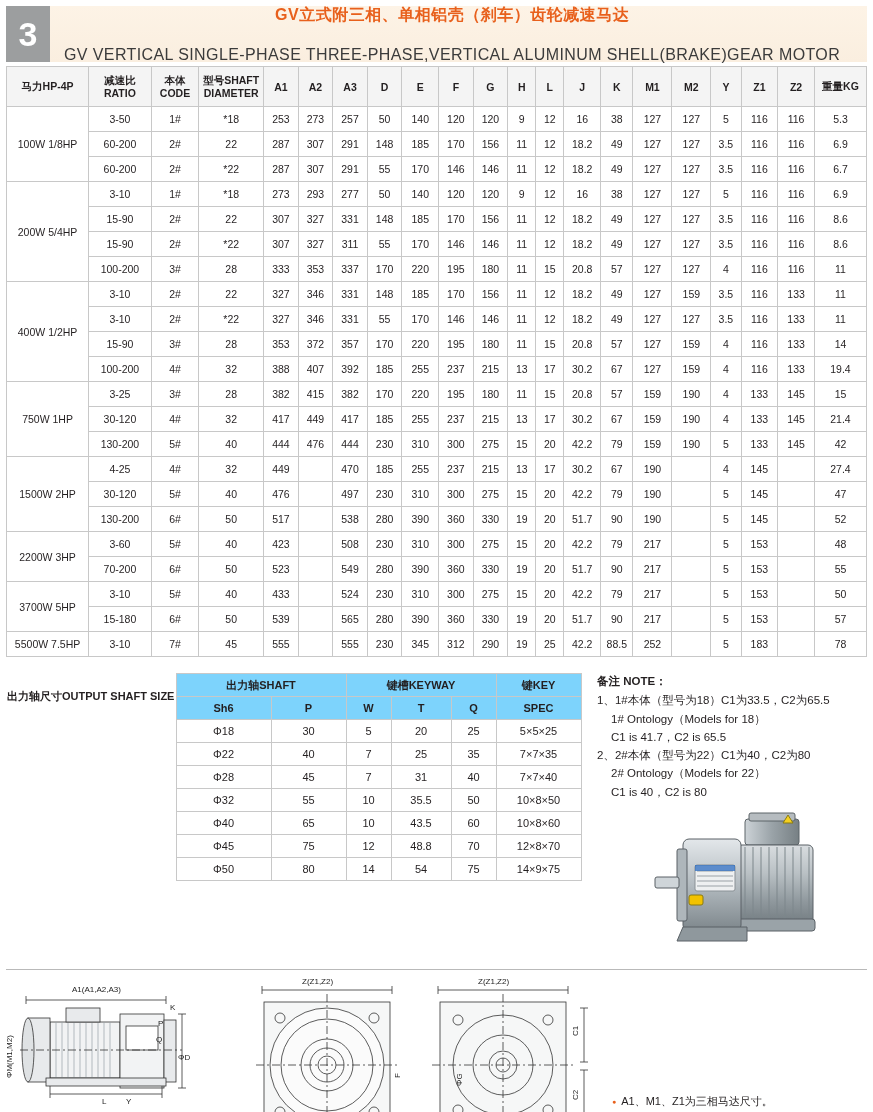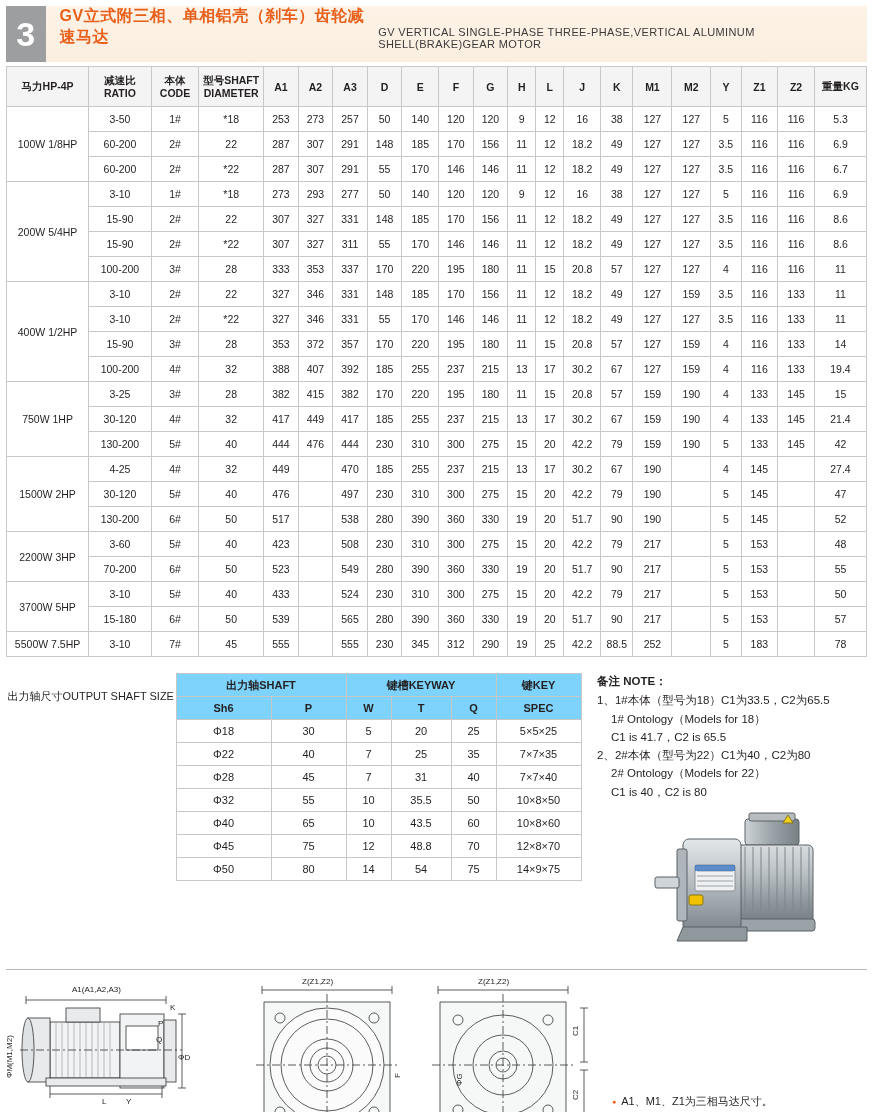--- a/index.html
+++ b/index.html
@@ -30,32 +30,33 @@
     font-size: 34px;
     font-weight: bold;
     display: flex;
     align-items: center;
     justify-content: center;
     font-family: "Liberation Sans", sans-serif;
   }
   .header-text {
     padding-left: 14px;
     display: flex;
-    flex-direction: row;
+    flex-direction: column;
     justify-content: center;
+    text-align: center;
   }
   .header-cn {
     color: #e8601c;
     font-size: 16px;
     font-weight: bold;
     letter-spacing: .5px;
   }
   .header-en {
     color: #3b3b3b;
-    font-size: 11px;
+    font-size: 16px;
     letter-spacing: .4px;
     margin-top: 20px;
   }
 
   
   table.main {
     border-collapse: collapse;
     width: 861px;
     margin: 4px 6px 0 6px;
     table-layout: fixed;
@@ -97,21 +98,21 @@
     border: 1px solid #c8c8c8;
     text-align: center;
     font-size: 11px;
     height: 23px;
     padding: 2px 1px;
   }
   table.shaft th { font-weight: bold; background:#7dd3fc; }
   .os-label {
     border: none !important;
     font-size: 13px;
-    font-weight: normal;
+    font-weight: bold;
     line-height: 1.25;
     text-align: center;
     vertical-align: middle;
   }
 
   .mid-right {
     flex: 1;
     padding-left: 16px;
     font-size: 11.5px;
     line-height: 1.5;

